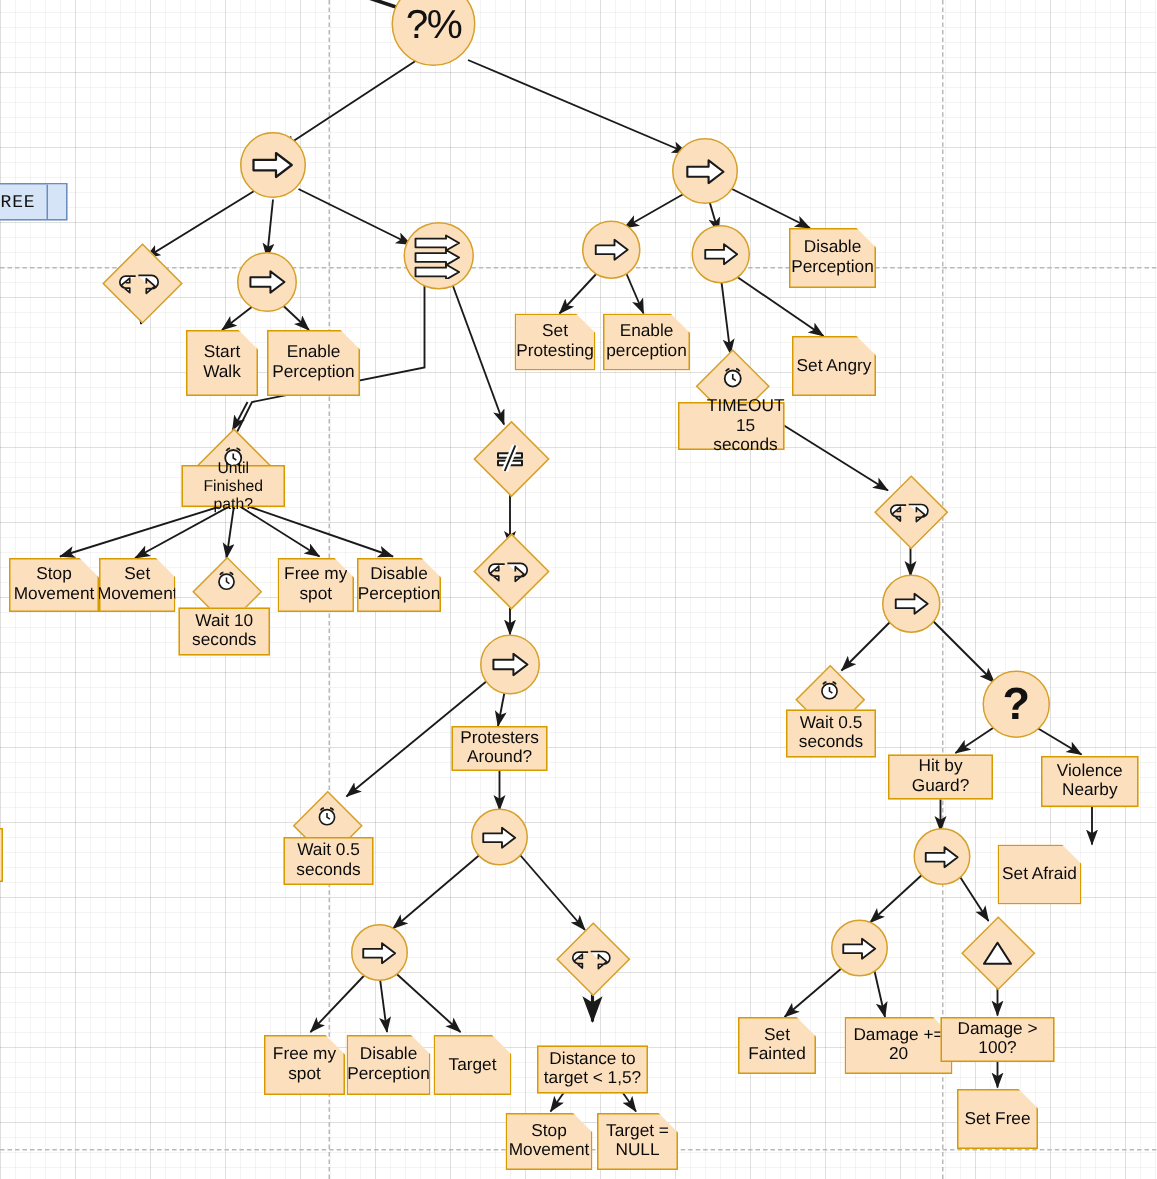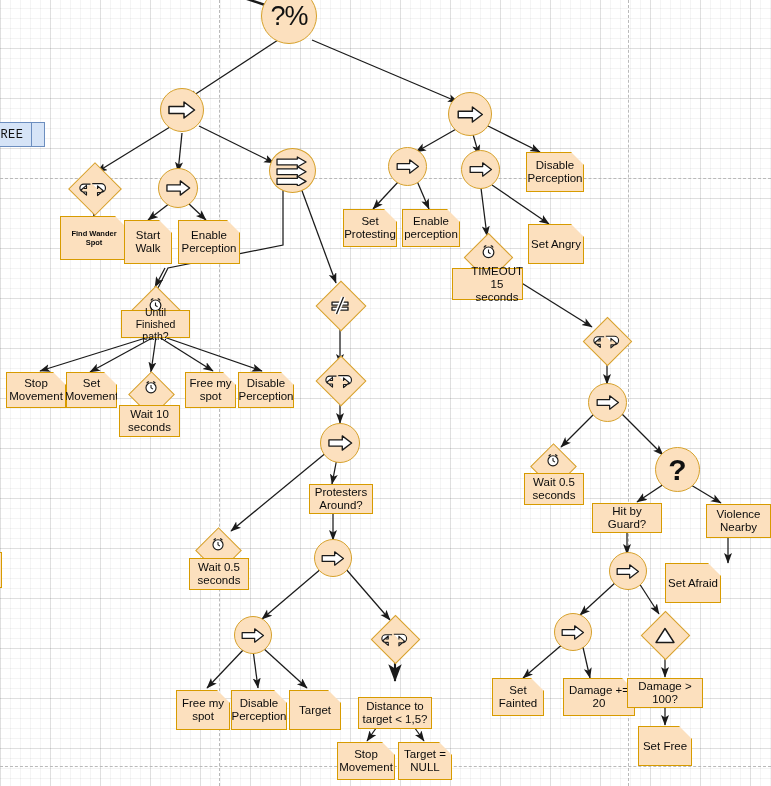--- a/index.html
+++ b/index.html
@@ -199,23 +199,20 @@
 
   <div class="dia-wrap" style="left:69px;top:163px;width:50px;height:50px;">
     <div class="dia" style="width:36px;height:36px;margin:7px;"></div>
     <div class="dia-ico">
       <svg class="ico" width="30" height="17" viewBox="0 0 34 18">
         <path d="M13,4 H5.5 A4,4 0 0 0 5.5,13 H8.5 V16.5 L2,11 L8.5,5.5 V9 H5.5" fill="#fff" stroke="#1a1a1a" stroke-width="1.3" stroke-linejoin="round"></path>
         <path d="M15,3.5 H25 A4.2,4.2 0 0 1 25,13.5 H21 V17 L27.5,11.5 L21,6 V9.5" fill="#fff" stroke="#1a1a1a" stroke-width="1.3" stroke-linejoin="round"></path>
       </svg>
     </div>
   </div>
-  <div class="node act" style="left:60px;top:216px;width:68px;height:44px;">
-    <span class="act-in tiny">Find Wander Spot</span>
-  </div>
 
   <div class="node circ" style="left:158px;top:168px;width:40px;height:40px;">
     <svg class="ico" width="25" height="16" viewBox="0 0 28 18">
       <path d="M1,5.5 H16 V1 L26.5,9 L16,17 V12.5 H1 Z" fill="#fff" stroke="#1a1a1a" stroke-width="1.5" stroke-linejoin="round"></path>
     </svg>
   </div>
   <div class="node act" style="left:124px;top:220px;width:48px;height:44px;text-align:center;">
     <span class="act-in">Start Walk</span>
   </div>
   <div class="node act" style="left:178px;top:220px;width:62px;height:44px;">
@@ -293,21 +290,21 @@
       </svg>
     </div>
   </div>
 
   <div class="node circ" style="left:320px;top:423px;width:40px;height:40px;">
     <svg class="ico" width="25" height="16" viewBox="0 0 28 18">
       <path d="M1,5.5 H16 V1 L26.5,9 L16,17 V12.5 H1 Z" fill="#fff" stroke="#1a1a1a" stroke-width="1.5" stroke-linejoin="round"></path>
     </svg>
   </div>
 
-  <div class="node rect" style="left:309px;top:484px;width:64px;height:30px;">
+  <div class="node rect" style="left:301px;top:484px;width:64px;height:30px;">
     <span>Protesters Around?</span>
   </div>
 
   <div class="node circ" style="left:314px;top:539px;width:38px;height:38px;">
     <svg class="ico" width="24" height="15" viewBox="0 0 28 18">
       <path d="M1,5.5 H16 V1 L26.5,9 L16,17 V12.5 H1 Z" fill="#fff" stroke="#1a1a1a" stroke-width="1.5" stroke-linejoin="round"></path>
     </svg>
   </div>
 
   <div class="dia-wrap" style="left:194px;top:528px;width:48px;height:44px;">
@@ -436,21 +433,21 @@
     <span>Wait 0.5 seconds</span>
   </div>
 
   <div class="node circ" style="left:655px;top:447px;width:45px;height:45px;">
     <span class="qm">?</span>
   </div>
 
   <div class="node rect" style="left:592px;top:503px;width:70px;height:30px;">
     <span>Hit by Guard?</span>
   </div>
-  <div class="node rect" style="left:694px;top:504px;width:65px;height:34px;margin-left:12px;">
+  <div class="node rect" style="left:694px;top:504px;width:65px;height:34px;">
     <span>Violence Nearby</span>
   </div>
   <div class="node act" style="left:665px;top:563px;width:56px;height:40px;">
     <span class="act-in">Set Afraid</span>
   </div>
 
   <div class="node circ" style="left:609px;top:552px;width:38px;height:38px;">
     <svg class="ico" width="24" height="15" viewBox="0 0 28 18">
       <path d="M1,5.5 H16 V1 L26.5,9 L16,17 V12.5 H1 Z" fill="#fff" stroke="#1a1a1a" stroke-width="1.5" stroke-linejoin="round"></path>
     </svg>

